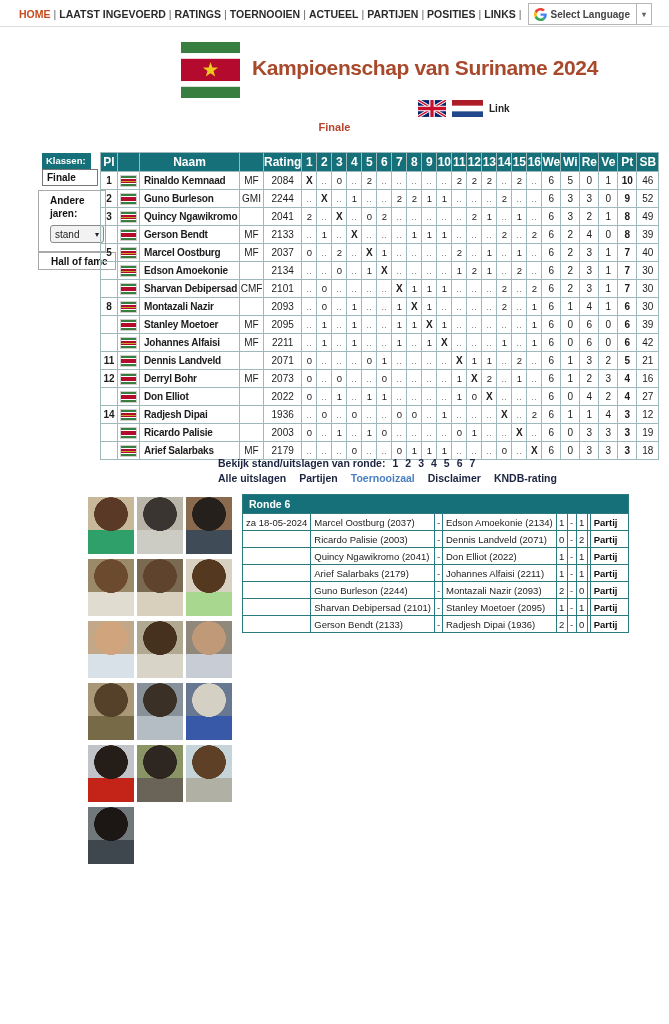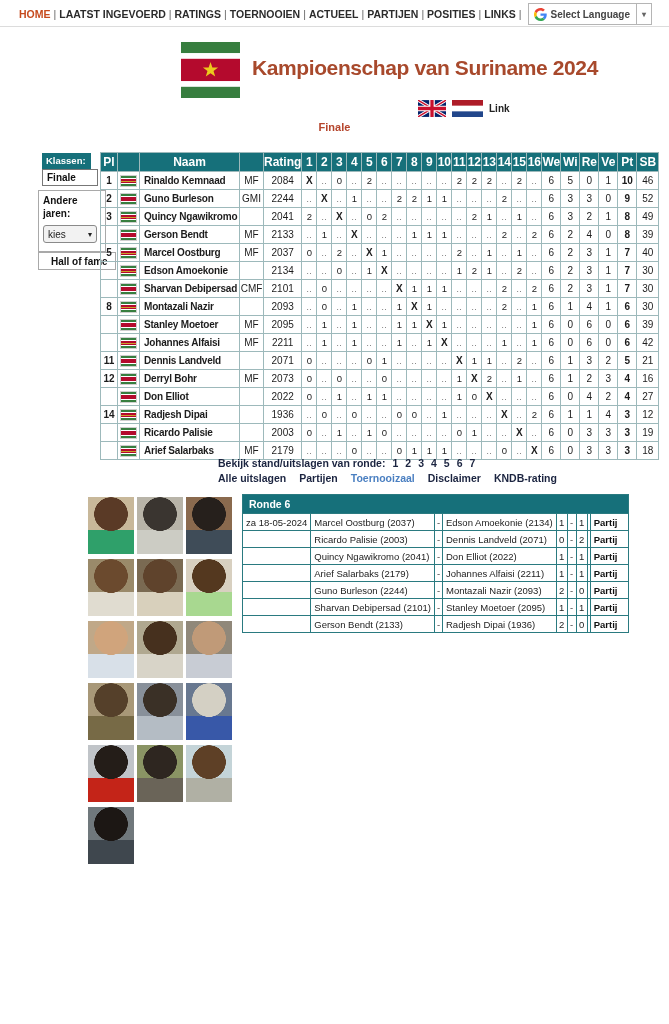--- a/index.html
+++ b/index.html
@@ -28,21 +28,21 @@
   .finale{position:absolute;top:121px;left:0;width:669px;text-align:center;font-size:11px;
           font-weight:bold;color:var(--red-label);}
 
   
   .side-klassen{position:absolute;left:42px;top:153px;width:49px;height:16px;background:var(--teal);
                 color:#fff;font-size:9.5px;font-weight:bold;line-height:16px;padding-left:4px;box-sizing:border-box;}
   .side-finale{position:absolute;left:42px;top:169px;width:56px;height:17px;border:1px solid #777;
                background:#fff;font-size:10px;font-weight:bold;line-height:16px;padding-left:4px;
                box-sizing:border-box;cursor:pointer;color:#111;}
   .side-box{position:absolute;left:38px;top:190px;width:68px;height:62px;border:1px solid #a9a9a9;
-            background:#fff;padding:3px 4px;box-sizing:border-box;}
+            background:#fff;padding:3px 11px;box-sizing:border-box;}
   .side-box .aj{font-size:10px;font-weight:bold;line-height:1.3;color:#111;}
   .side-select{margin-top:5px;width:54px;height:18px;font-size:10px;border:1px solid #8a8a8a;
                background:#f2f2f2;display:flex;align-items:center;justify-content:space-between;
                padding:0 4px;border-radius:3px;box-sizing:border-box;cursor:pointer;color:#222;}
   .side-hof{position:absolute;left:38px;top:252px;width:78px;height:18px;border:1px solid #a9a9a9;
             background:#fff;font-size:10px;font-weight:bold;line-height:17px;padding-left:12px;
             box-sizing:border-box;cursor:pointer;color:#111;}
 
   
   .xtable{position:absolute;left:100px;top:152px;border-collapse:collapse;table-layout:fixed;
@@ -155,21 +155,21 @@
     <span class="link-label">Link</span>
   </div>
 
   <div class="finale">Finale</div>
 
   <div class="side-klassen">Klassen:</div>
   <div class="side-finale">Finale</div>
   <div class="side-box">
     <div class="aj">Andere jaren:</div>
     <div class="side-select">
-      <span>kies</span>
+      <span>stand</span>
       <span style="font-size:8px;">▾</span>
     </div>
   </div>
   <div class="side-hof">Hall of fame</div>
 
   <table class="xtable">
     <colgroup>
         <col style="width: 17px;">
         <col style="width: 22px;">
         <col style="width: 100px;">

